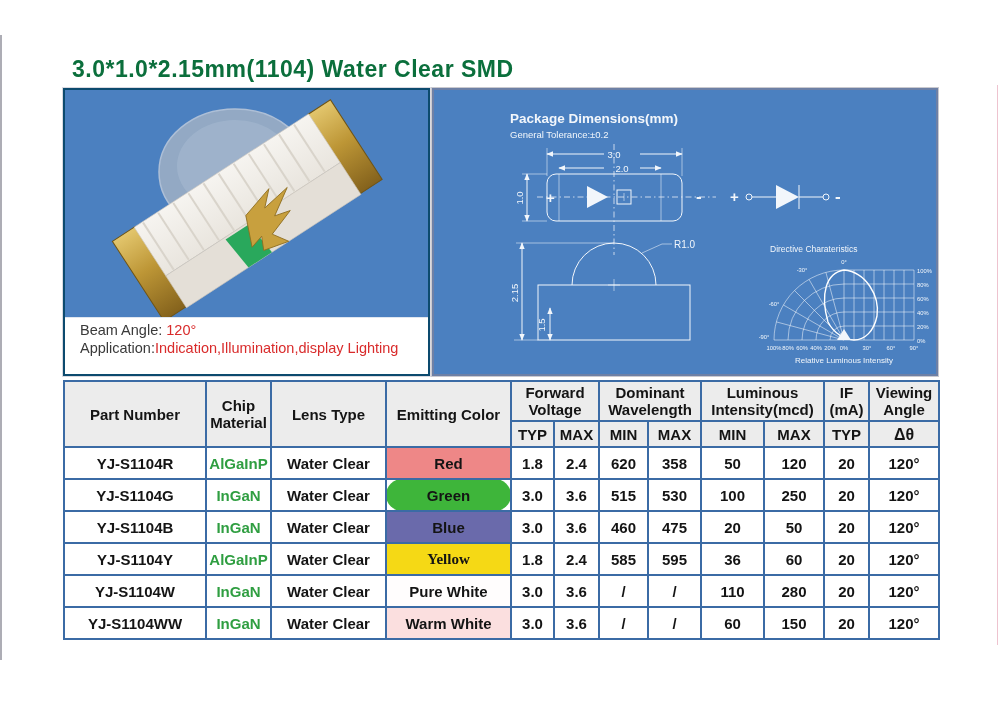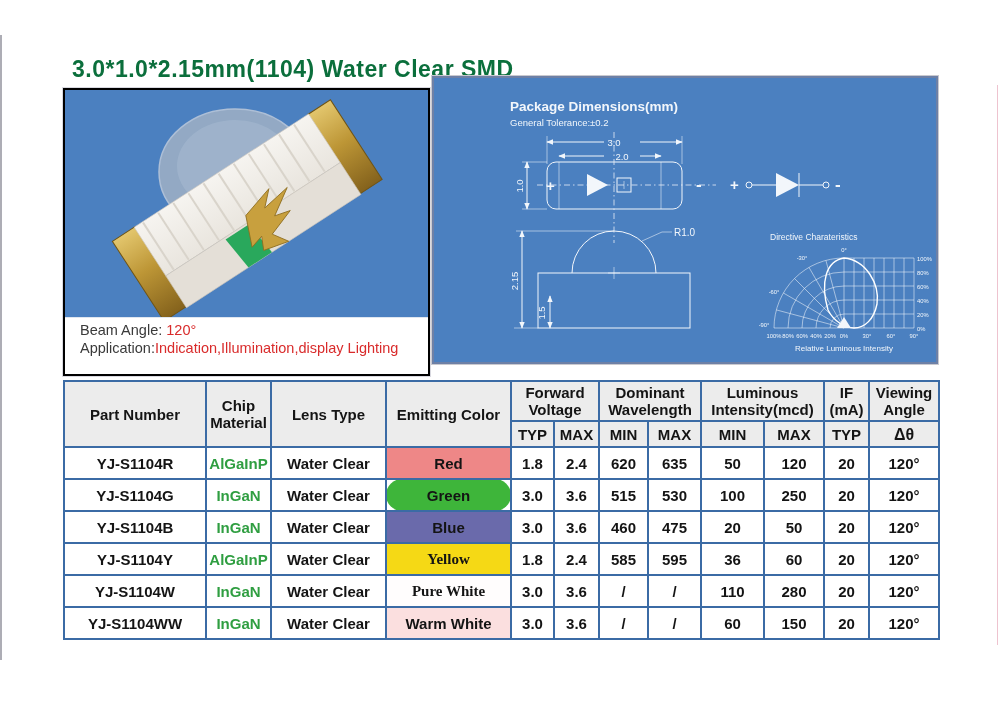--- a/index.html
+++ b/index.html
@@ -4,26 +4,26 @@
 <style>
   html,body{margin:0;padding:0;background:#fff;}
   #page{position:relative;width:1000px;height:720px;background:#fff;overflow:hidden;
         font-family:"Liberation Sans",sans-serif;}
   .edge-left{position:absolute;left:0;top:35px;width:2px;height:625px;background:#adadb5;}
   .edge-right{position:absolute;left:997px;top:85px;width:1px;height:560px;background:#eec3cf;}
   #title{position:absolute;left:72px;top:56px;font-size:23px;font-weight:bold;
          color:#0b6f3c;letter-spacing:.5px;white-space:nowrap;}
   
   #photo-panel{position:absolute;left:63px;top:88px;width:367px;height:288px;
-      border:2px solid #000000;box-shadow:0 0 0 1px #d9d9e0;box-sizing:border-box;background:#fff;}
+      border:2px solid #0c4a6e;box-shadow:0 0 0 1px #d9d9e0;box-sizing:border-box;background:#fff;}
   #photo-area{width:100%;height:228px;background:#4b80c0;border-bottom:1px solid #dfe6f0;box-sizing:border-box;}
   #photo-caption{padding:3px 6px 0 15px;font-size:14.5px;line-height:18px;color:#3a3a3a;font-weight:400;}
   .red{color:#d92b2b;}
   
-  #diagram-panel{position:absolute;left:432px;top:76px;width:506px;height:288px;
+  #diagram-panel{position:absolute;left:432px;top:88px;width:506px;height:288px;
       border:2px solid #6d80a6;box-shadow:0 0 0 1px #c9c9cf;box-sizing:border-box;
       background:#4b80c0;}
   #diagram-panel svg{display:block;}
   .bp-line{stroke:#f2f6fb;stroke-width:1;fill:none;}
   .bp-thin{stroke:rgba(255,255,255,.85);stroke-width:.6;fill:none;}
   .bp-dash{stroke:#e8eef8;stroke-width:.8;fill:none;stroke-dasharray:6 3 1.5 3;}
   .bp-text{fill:#f2f6fb;font-family:"Liberation Sans",sans-serif;}
   
   #spec-table{position:absolute;left:63px;top:380px;border-collapse:collapse;table-layout:fixed;width:875px;}
   #spec-table th,#spec-table td{border:2px solid #3b6ba5;text-align:center;vertical-align:middle;
@@ -252,21 +252,21 @@
     </thead>
     <tbody>
     <tr>
       <td>YJ-S1104R</td>
       <td class="chip" style="color: rgb(47, 158, 65);">AlGaInP</td>
       <td>Water Clear</td>
       <td style="background: rgb(238, 135, 135);">Red</td>
       <td>1.8</td>
       <td>2.4</td>
       <td>620</td>
-      <td>635</td>
+      <td>358</td>
       <td>50</td>
       <td>120</td>
       <td>20</td>
       <td>120°</td>
     </tr>
 
     <tr>
       <td>YJ-S1104G</td>
       <td class="chip" style="color: rgb(47, 158, 65);">InGaN</td>
       <td>Water Clear</td>
@@ -308,21 +308,21 @@
       <td>36</td>
       <td>60</td>
       <td>20</td>
       <td>120°</td>
     </tr>
 
     <tr>
       <td>YJ-S1104W</td>
       <td class="chip" style="color: rgb(47, 158, 65);">InGaN</td>
       <td>Water Clear</td>
-      <td style="background: rgb(255, 253, 253); font-family: Liberation Serif, serif;">Pure White</td>
+      <td style="background: rgb(255, 253, 253);">Pure White</td>
       <td>3.0</td>
       <td>3.6</td>
       <td>/</td>
       <td>/</td>
       <td>110</td>
       <td>280</td>
       <td>20</td>
       <td>120°</td>
     </tr>
 

